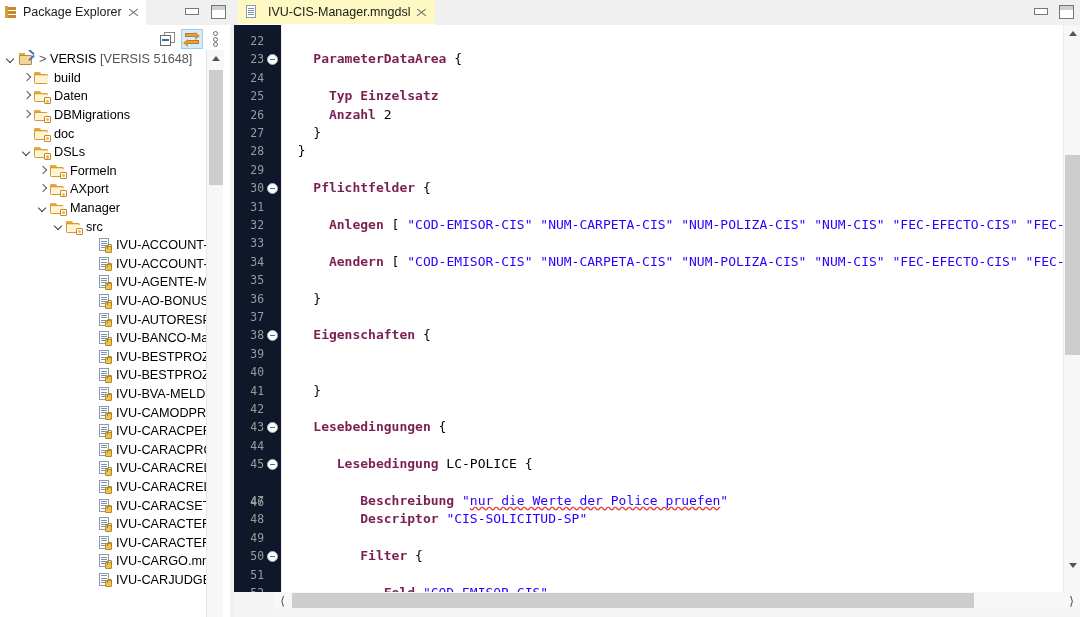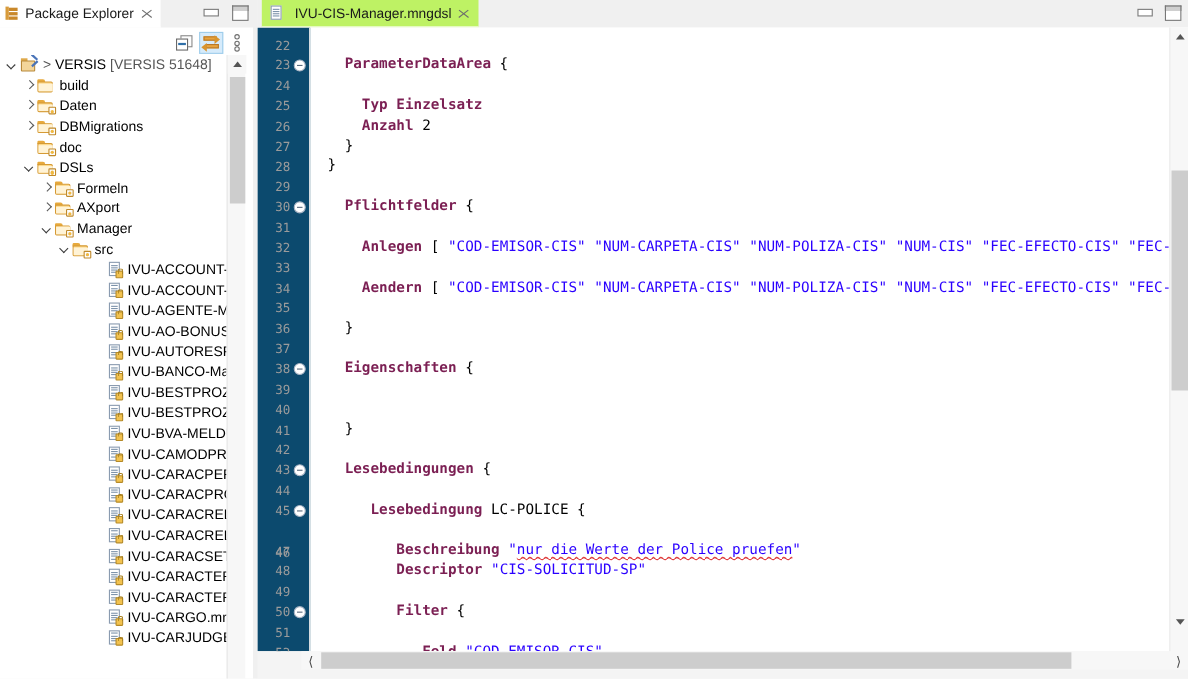--- a/index.html
+++ b/index.html
@@ -250,21 +250,21 @@
     position:absolute; left:234px; top:0;
     width:846px; height:617px;
     background:#f4f4f4;
   }
   .ed-tabbar {
     position:absolute; left:0; top:0; width:846px; height:25px;
     background:#f0f0f0;
   }
   .ed-tab {
     position:absolute; left:4px; top:0; height:25px;
-    background:#bef264;
+    background:#fef9c3;
     display:flex; align-items:center;
     padding: 0 8px 0 7px;
     border-bottom:1px solid #ffffff;
   }
   .ed-tab-title {
     font-size:12.5px; color:#1a1a1a; margin-left:5px; white-space:nowrap;
   }
   .ed-win-btns {
     position:absolute; right:7px; top:4px;
     display:flex; align-items:center; gap:10px;
@@ -291,21 +291,21 @@
 
   
   #code-area {
     position:absolute; left:0; top:25px;
     width:846px; height:567px;
     background:#ffffff;
     overflow:hidden;
   }
   #gutter {
     position:absolute; left:0; top:0; width:48px; height:567px;
-    background:#0c4a6e;
+    background:#0f172a;
     border-right:1px solid #ededed;
   }
   #gutter-annot {
     position:absolute; left:0; top:0; width:14px; height:567px;
     background:#f2f2f2;
   }
   .lnum {
     position:absolute; left:0; width:30px;
     text-align:right;
     font-family:"DejaVu Sans Mono", monospace;

